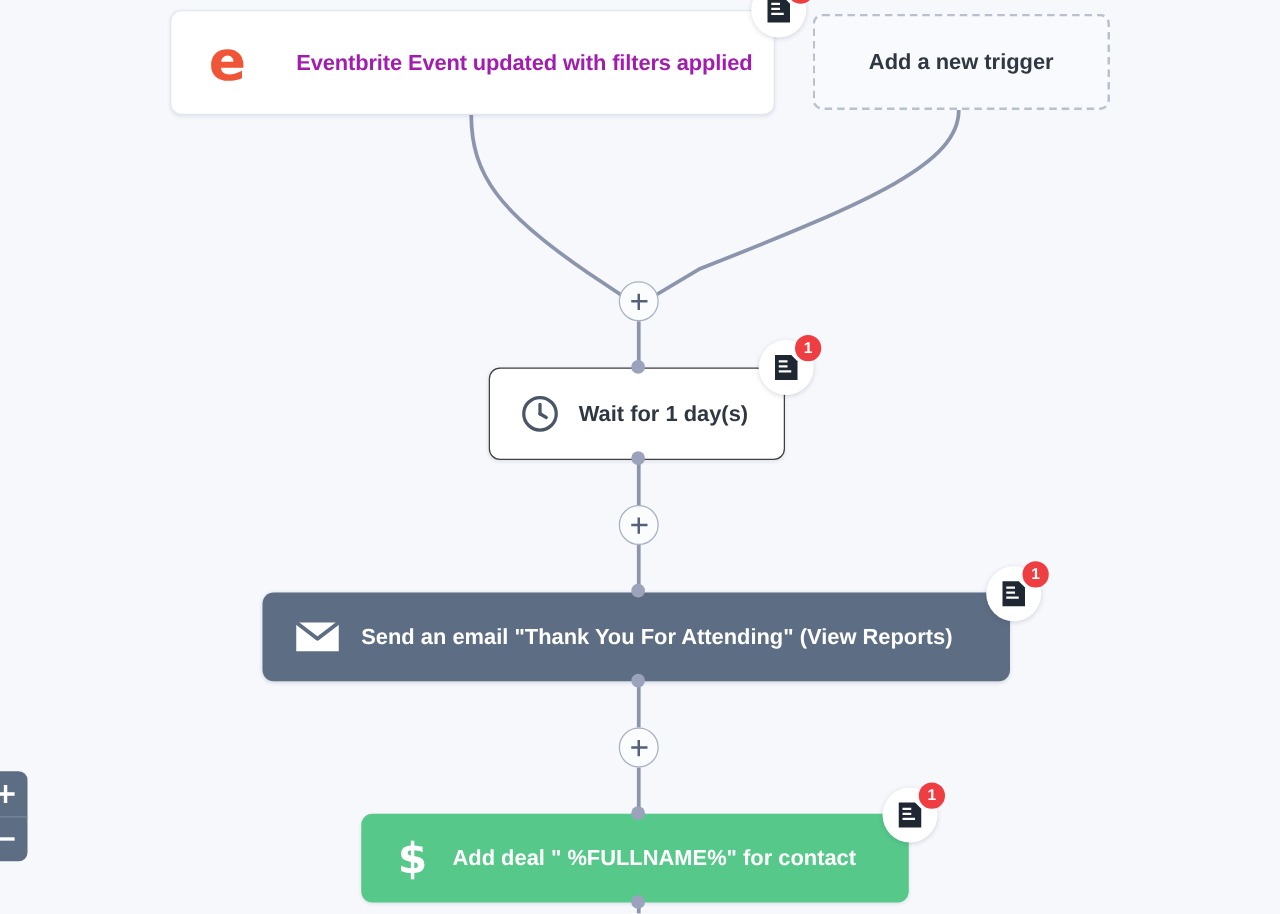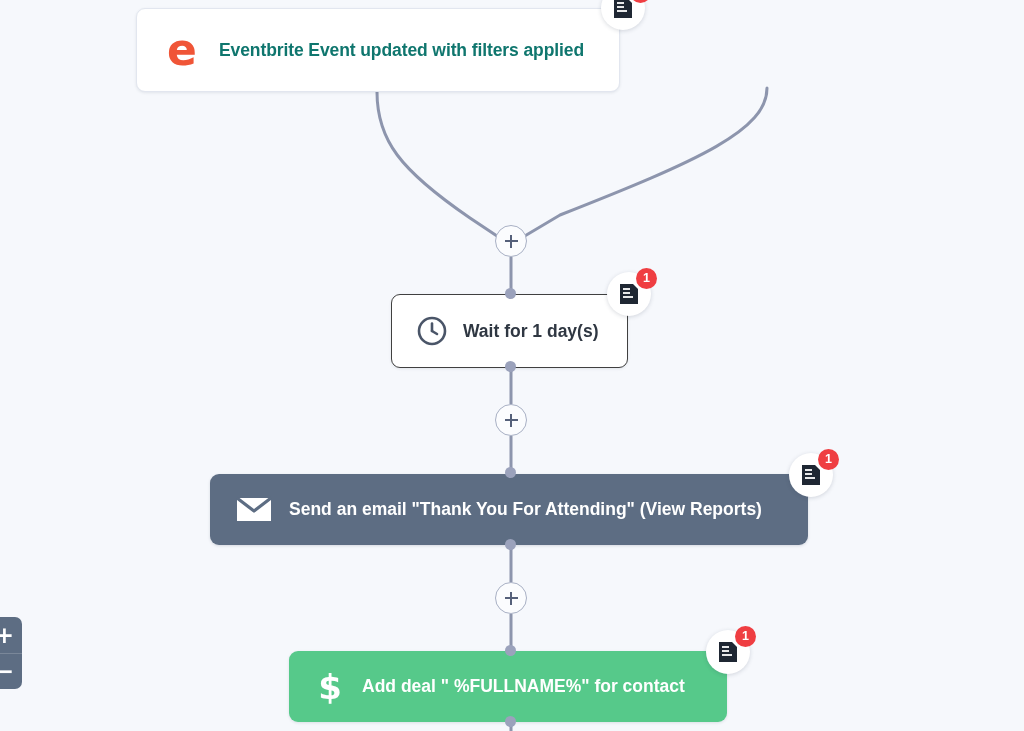--- a/index.html
+++ b/index.html
@@ -46,22 +46,22 @@
     height: 84px;
     background: #ffffff;
     border: 1px solid #e2e6ef;
     box-shadow: 0 1px 3px rgba(43,55,80,0.10);
     padding-left: 26px;
   }
 
   .node.trigger-card .node-label {
     font-size: 17.5px;
     font-weight: 700;
-    color: #0f766e;
-    margin-left: 18px;
+    color: #a21caf;
+    margin-left: 36px;
     letter-spacing: -0.1px;
   }
 
   
   .eb-logo {
     width: 38px; height: 38px;
     flex: 0 0 38px;
     display: flex; align-items: center; justify-content: center;
     font-family: "DejaVu Sans", sans-serif;
     font-size: 44px;
@@ -256,20 +256,23 @@
     <line x1="511" y1="614" x2="511" y2="653" stroke="#8d95ad" stroke-width="3"></line>
 
     <line x1="511" y1="721" x2="511" y2="731" stroke="#8d95ad" stroke-width="3"></line>
   </svg>
 
   <div class="node trigger-card">
     <span class="eb-logo">e</span>
     <span class="node-label">Eventbrite Event updated with filters applied</span>
   </div>
 
+  <div class="node add-trigger">
+    <span class="node-label">Add a new trigger</span>
+  </div>
 
   <div class="node wait-card">
     <span class="clock-icon">
       <svg viewBox="0 0 32 32" width="32" height="32">
         <circle cx="16" cy="16" r="13" fill="none" stroke="#4a5568" stroke-width="2.6"></circle>
         <line x1="16" y1="16" x2="16" y2="8.5" stroke="#4a5568" stroke-width="2.6" stroke-linecap="round"></line>
         <line x1="16" y1="16" x2="21" y2="19" stroke="#4a5568" stroke-width="2.6" stroke-linecap="round"></line>
       </svg>
     </span>
     <span class="node-label">Wait for 1 day(s)</span>

